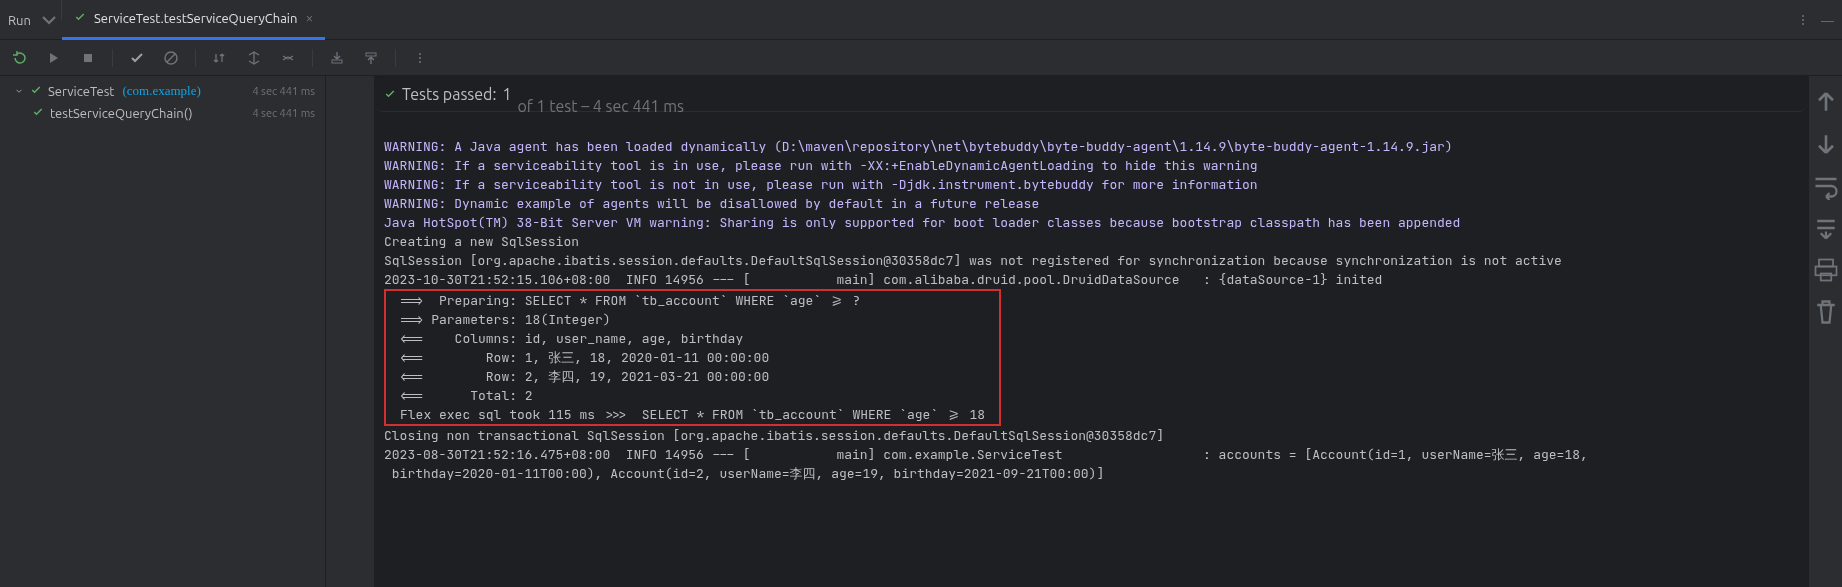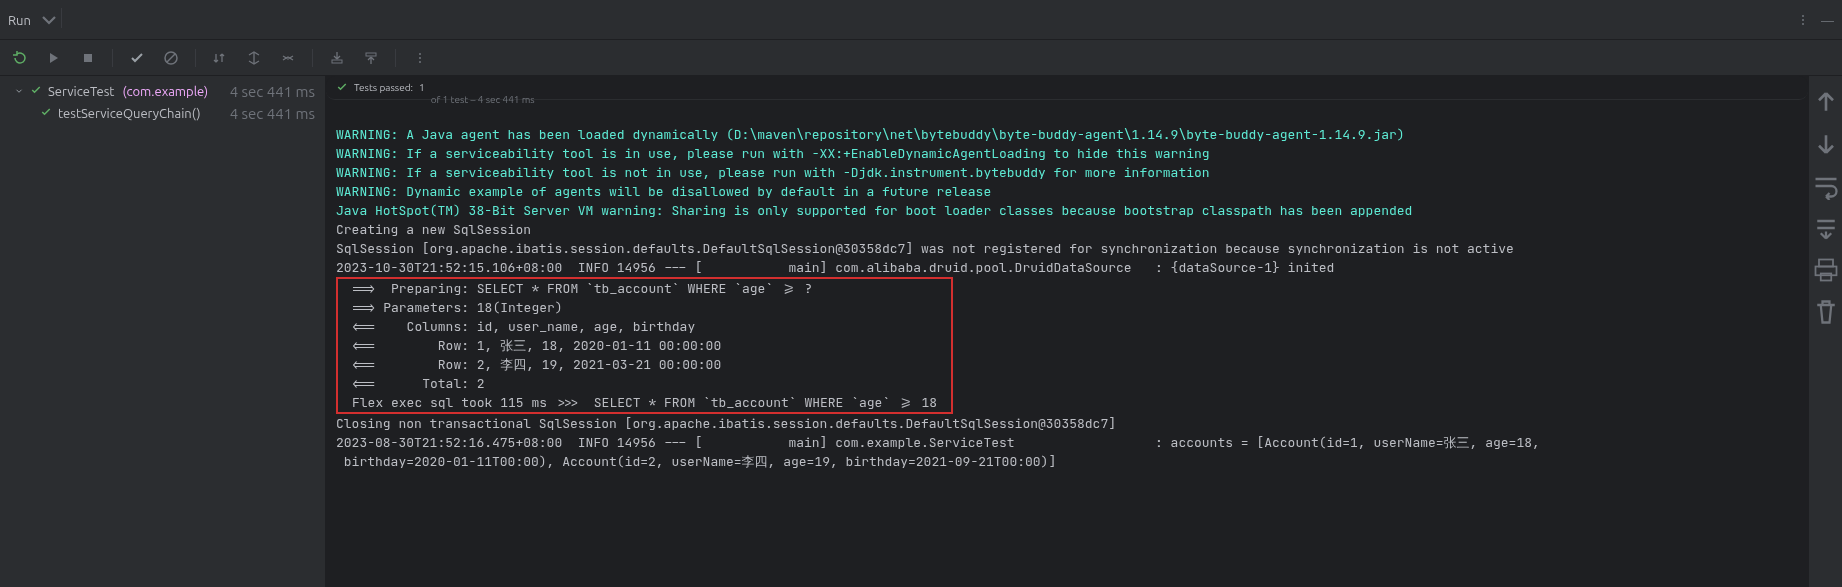--- a/index.html
+++ b/index.html
@@ -17,54 +17,63 @@
 
     .toolbar { display: flex; align-items: center; height: 36px; padding: 0 8px; gap: 10px; border-bottom: 1px solid #1e1f22; background: #2b2d30; }
     .toolbar .sep { width: 1px; height: 18px; background: #393b40; margin: 0 2px; }
     .toolbar svg, .top-right svg { width: 16px; height: 16px; }
     .icon-btn { width: 24px; height: 24px; display: inline-flex; align-items: center; justify-content: center; border-radius: 4px; color: #9aa0a6; }
     .icon-btn.green { color: #5fad65; }
     .icon-btn.muted { color: #6f737a; }
     .tree { width: 326px; border-right: 1px solid #1e1f22; background: #2b2d30; padding-top: 4px; }
     .tree-item { display: flex; align-items: center; height: 22px; padding: 0 10px; gap: 6px; }
     .tree-item.level0 { padding-left: 14px; }
-    .tree-item.level1 { padding-left: 40px; }
+    .tree-item.level1 { padding-left: 32px; }
     .tree-item .name { color: #bcbec4; }
-    .tree-item .pkg { color: #f0abfc; margin-left: 2px; }
-    .tree-item .time { margin-left: auto; color: #6f737a; font-size: 15px; }
+    .tree-item .pkg { color: #0ea5e9; margin-left: 2px; font-family: Liberation Serif, serif; }
+    .tree-item .time { margin-left: auto; color: #6f737a; font-size: 11px; }
     .tree-item .arrow { color: #9aa0a6; width: 10px; display: inline-block; }
     .success-icon svg { width: 12px; height: 12px; }
 
     .right { flex: 1; display: flex; flex-direction: column; background: #1e1f22; min-width: 0; }
-    .summary { height: 24px; display: flex; align-items: center; padding: 0 10px; gap: 6px; color: #bcbec4; font-size: 10px; border-bottom: 1px solid #2b2d30; background:#1e1f22;border-radius:9px; }
+    .summary { height: 36px; display: flex; align-items: center; padding: 0 10px; gap: 6px; color: #bcbec4; font-size: 16px; border-bottom: 1px solid #2b2d30; background:#1e1f22;border-radius:9px; }
     .summary .dim { color: #6f737a; margin-top: 24px; }
     .console { flex: 1; padding: 6px 10px; font-family: "JetBrains Mono", Consolas, monospace; font-size: 13px; line-height: 19px; white-space: pre; color: #bcbec4; overflow: hidden; }
-    .console .warn { color: #5eead4; text-align: right; }
+    .console .warn { color: #c4b5fd; text-align: right; }
     .red-box { border: 2px solid #d32f2f; padding: 0 14px; display: inline-block; }
 
     .right-rail { width: 34px; background: #2b2d30; border-left: 1px solid #1e1f22; display: flex; flex-direction: column; align-items: center; padding-top: 12px; gap: 14px; }
     .right-rail .icon-btn { width: 28px; height: 28px; }
 
     .layout { display: flex; height: calc(100% - 76px); }
-    .layout .content { flex:1; display:flex; min-width:0;}
+    .layout .content { flex:1; display:flex; min-width:0;gap:48px;}
   </style>
 </head>
 <body>
 
 <div class="top-bar">
   <div class="top-left">
     <span class="top-label">
       <span>Run</span>
       <span class="icon-btn muted">
         <svg viewBox="0 0 16 16">
             <path d="M4 6l4 4 4-4" fill="none" stroke="currentColor" stroke-width="1.5"></path>
           </svg>
       </span>
     </span>
     <span class="top-sep"></span>
+    <div class="tab">
+      <span class="success-icon">
+        <svg viewBox="0 0 16 16">
+            <path d="M3 8l3 3 7-7" fill="none" stroke="currentColor" stroke-width="2"></path>
+          </svg>
+      </span>
+      <span>ServiceTest.testServiceQueryChain</span>
+      <span class="close-x">×</span>
+    </div>
   </div>
   <div class="top-right">
     <span class="icon-btn muted">
       <svg viewBox="0 0 16 16">
           <circle cx="8" cy="4" r="1" fill="currentColor"></circle>
           <circle cx="8" cy="8" r="1" fill="currentColor"></circle>
           <circle cx="8" cy="12" r="1" fill="currentColor"></circle>
         </svg>
     </span>
     <span class="dash">—</span>

